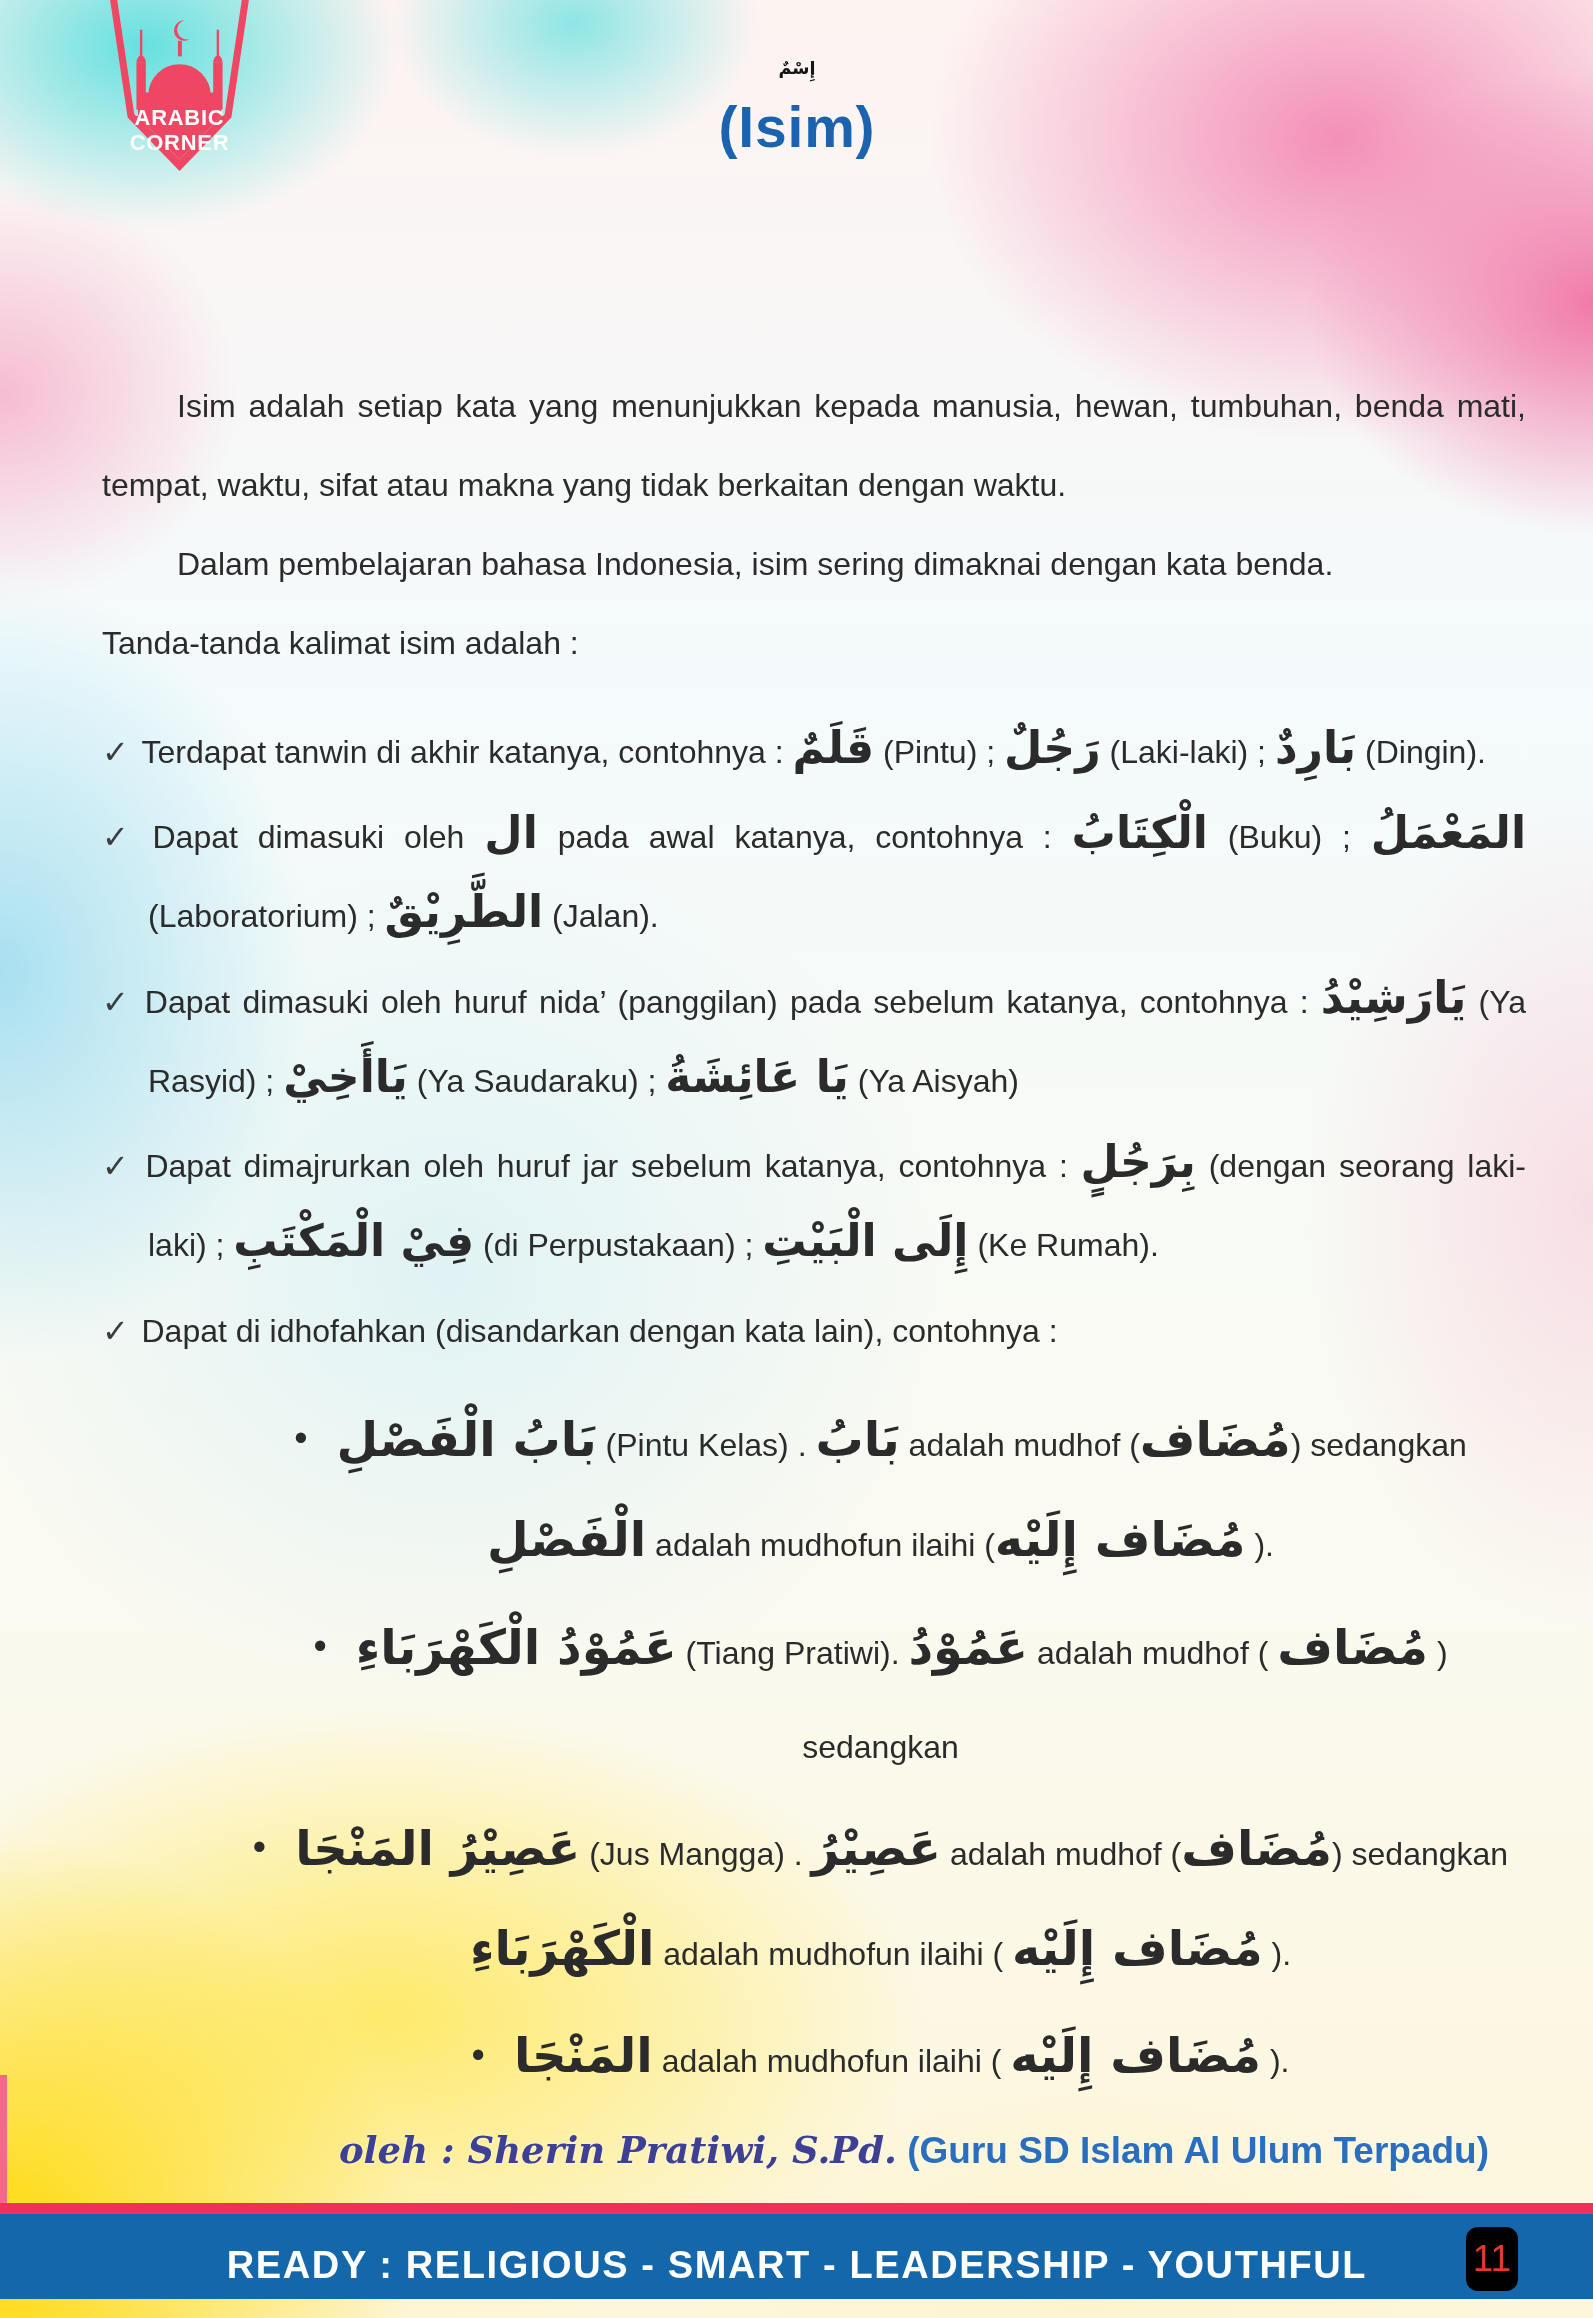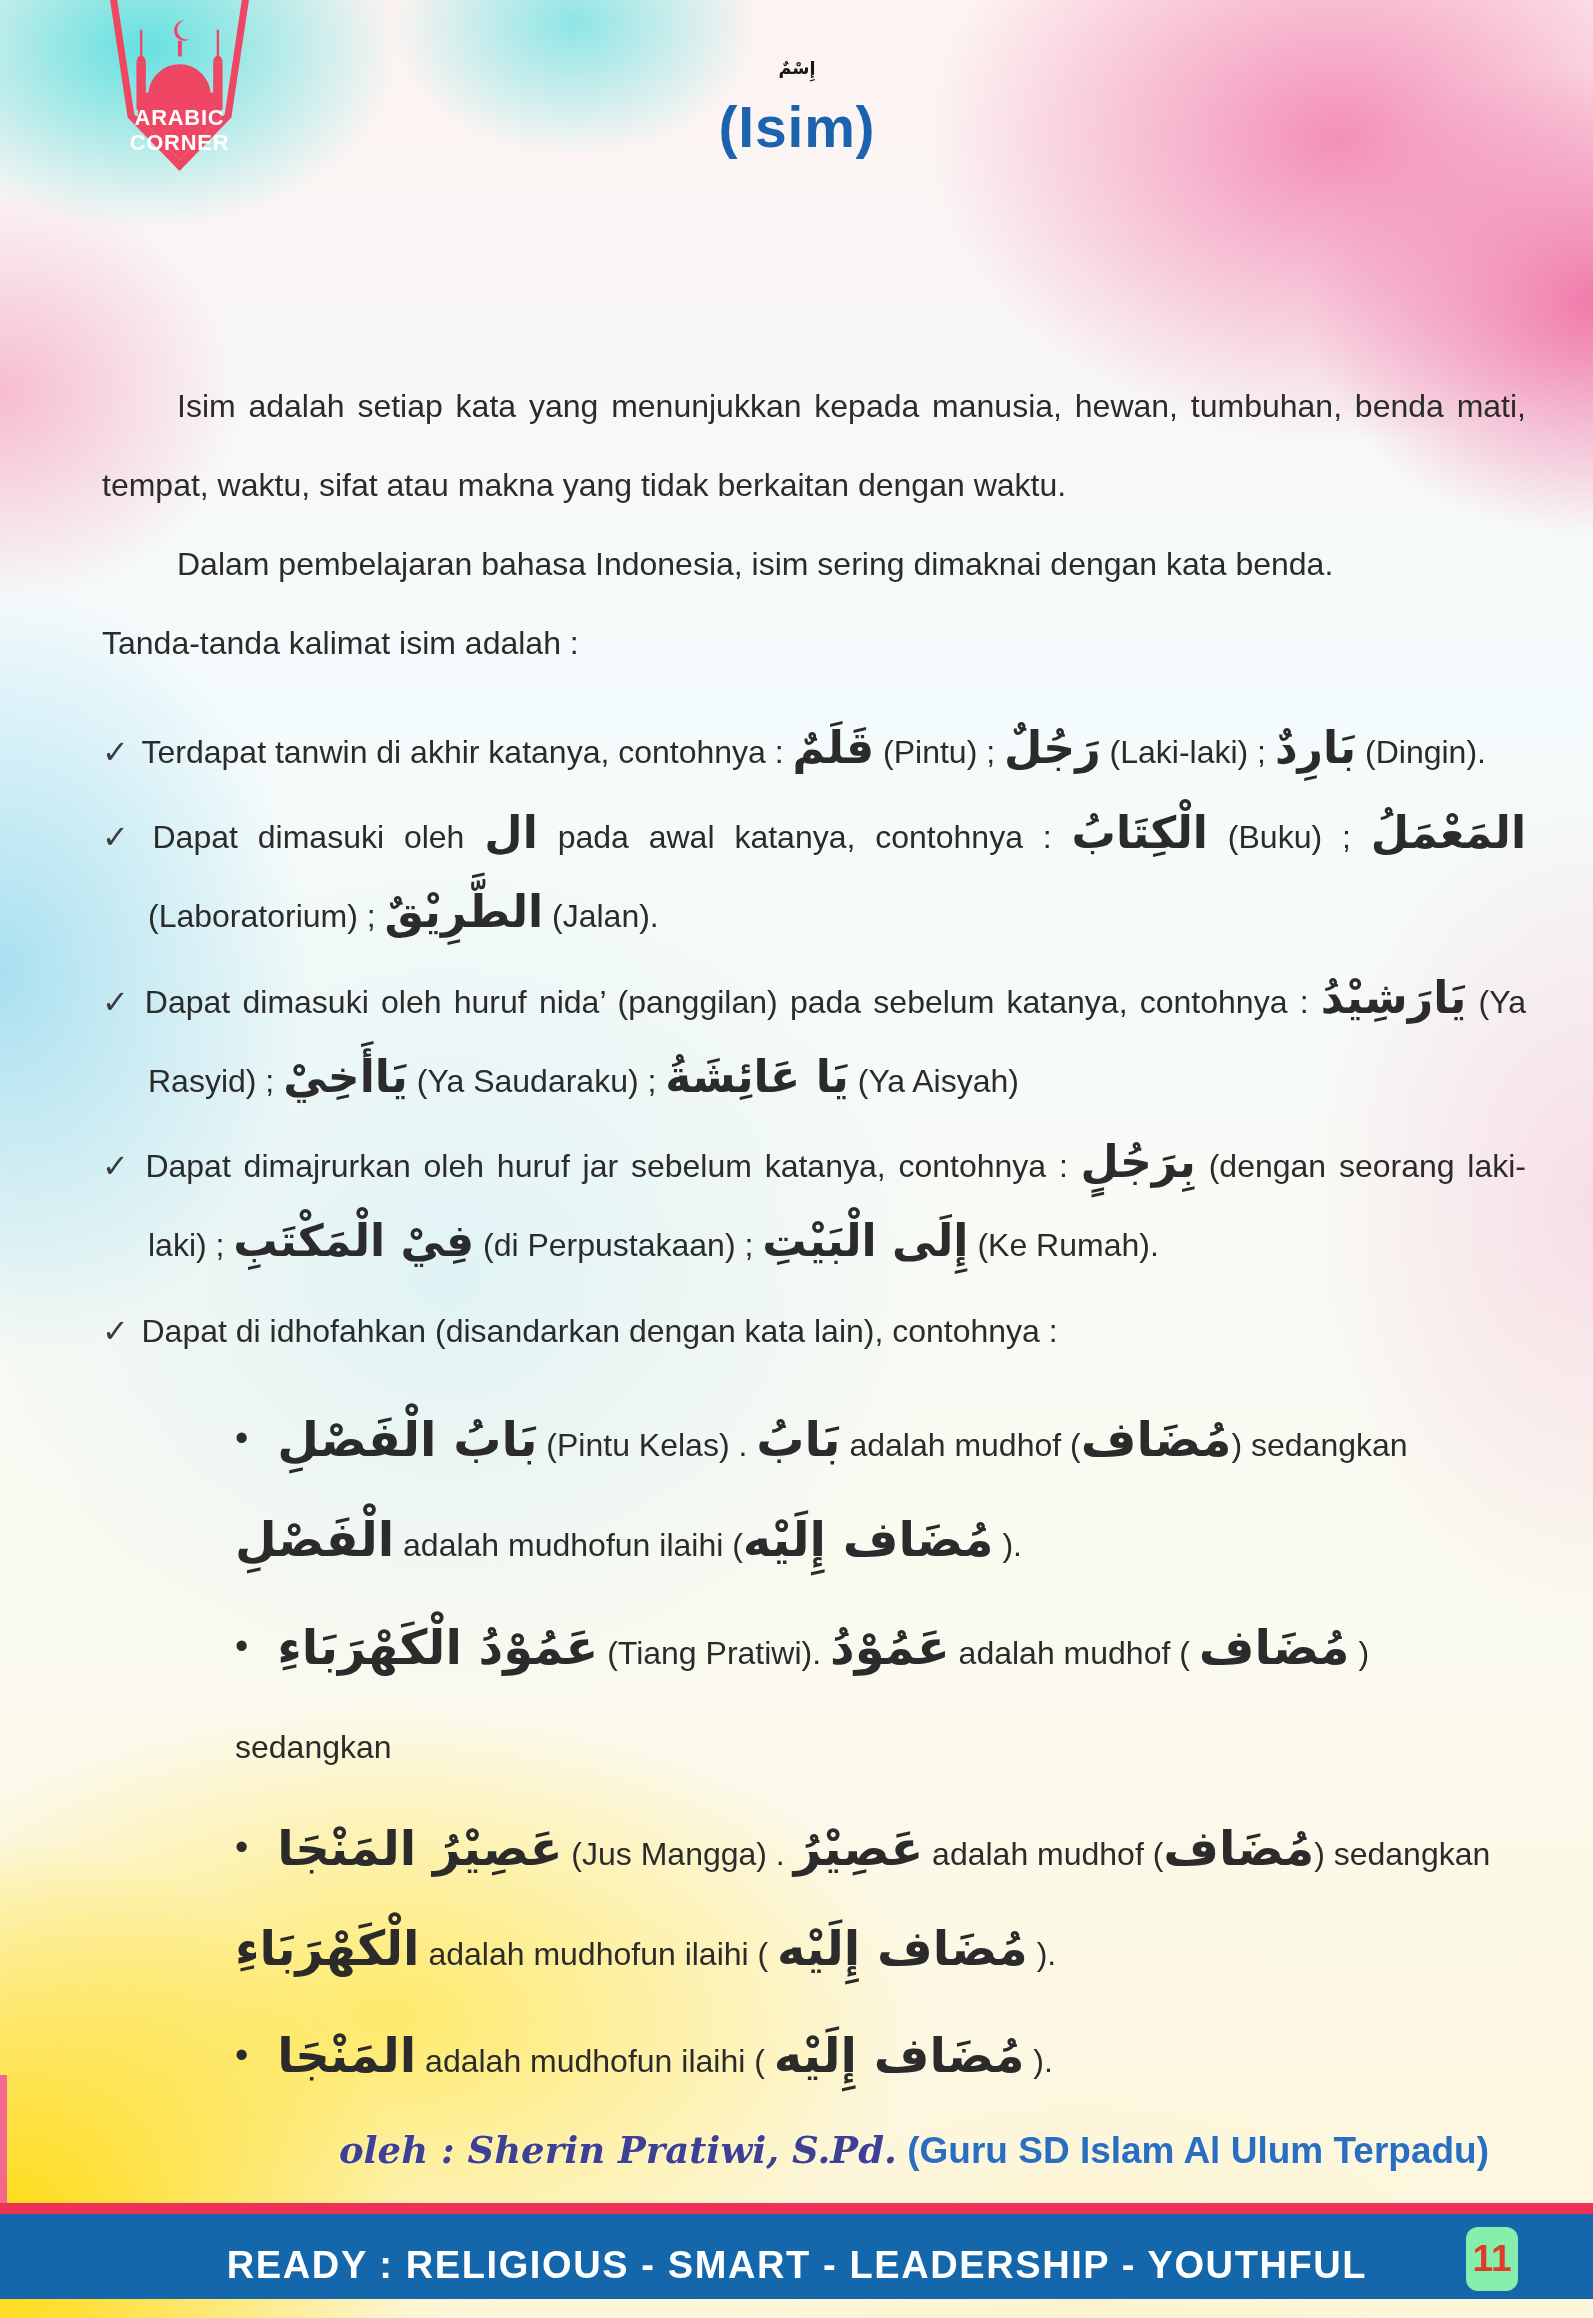--- a/index.html
+++ b/index.html
@@ -45,21 +45,21 @@
 
   .ar{font-family:"DejaVu Sans",sans-serif;font-weight:bold;font-size:1.38em;line-height:1;unicode-bidi:isolate;}
 
   .checklist{margin-top:30px;font-size:32px;}
   .check-item{
     line-height:79px;padding-left:46px;text-indent:-46px;
     margin-bottom:6.4px;text-align:justify;
   }
   .check-glyph{color:#3c3c3c;margin-right:12.7px;font-size:32px;}
 
-  .sublist{margin:20.7px 0 0 133px;font-size:32px;}
+  .sublist{margin:20.7px 0 0 133px;font-size:32px;text-align:center;}
   .sub-line{line-height:94px;margin-bottom:6.4px;}
   .sub-line .ar{font-size:1.5em;}
   .bullet-glyph{font-size:38px;margin-right:29px;vertical-align:4.8px;}
   .no-bullet{padding-left:0;}
 
   
   .byline{position:absolute;right:105px;top:2128px;font-size:37px;white-space:nowrap;}
   .byline .script{
     font-family:"DejaVu Serif",serif;font-style:italic;font-weight:bold;
     color:#3e4093;text-shadow:0 0 2.4px rgba(255,255,255,.8);
@@ -69,22 +69,22 @@
     text-shadow:0 0 2.4px rgba(255,255,255,.8);
   }
   .stripe{position:absolute;left:0;top:2203px;width:100%;height:11px;background:#ee3156;}
   .bottom-bar{position:absolute;left:0;top:2214px;width:100%;height:85px;background:#1467ab;}
   .bar-text{
     display:block;text-align:center;line-height:102px;color:#ffffff;
     font-weight:bold;font-size:38px;letter-spacing:1.6px;
   }
   .page-num{
     position:absolute;right:76px;top:12.7px;width:52px;height:64px;
-    background:#86efac;border-radius:12px;color:#e03a2a;
-    font-size:37px;font-weight:bold;display:flex;align-items:center;justify-content:center;
+    background:#000000;border-radius:12px;color:#e03a2a;
+    font-size:37px;font-weight:normal;display:flex;align-items:center;justify-content:center;
   }
 </style>
 </head>
 <body>
 
 <div class="page">
 
   <div class="corner-badge">
     <svg viewBox="0 0 230 235" width="181" height="184">
       <path d="M30 -6 L53 148 L115 212 L177 148 L200 -6" fill="none" stroke="#ef4663" stroke-width="9"></path>

